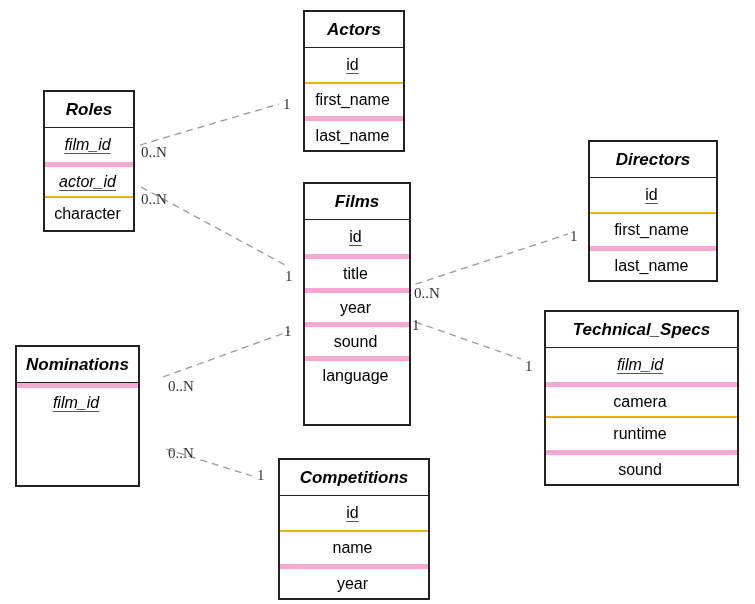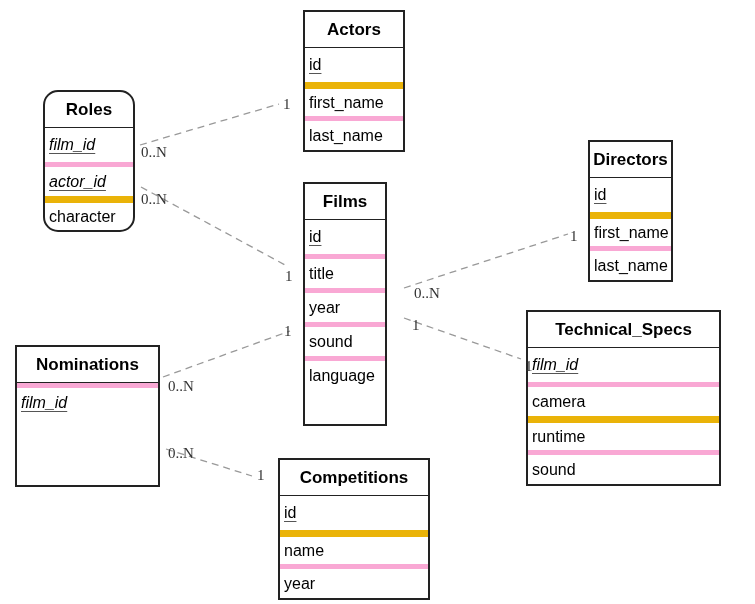--- a/index.html
+++ b/index.html
@@ -16,31 +16,32 @@
     background:#ffffff;
     border:2px solid #222222;
     box-sizing:border-box;
   }
   .entity-title{
     height:36px;
     display:flex;align-items:center;justify-content:center;
     font-weight:bold;font-size:17px;color:#000000;
     box-sizing:border-box;
     border-bottom:1px solid #222222;
+    font-style:italic;
   }
   .field-row{
     height:34px;
-    display:flex;align-items:center;justify-content:flex-start;
+    display:flex;align-items:center;justify-content:center;
     padding:0 7px 0 4px;
     font-size:16px;color:#000000;
     box-sizing:border-box;
     white-space:nowrap;overflow:hidden;
   }
   .field-row.sep{border-top:5px solid #f9a8d4;}
-  .field-row.sep-thick{border-top:7px solid #eab308;}
+  .field-row.sep-thick{border-top:2px solid #eab308;}
   .field-row.key-fk .field-text,
   .field-row.key-pkfk .field-text{font-style:italic;}
   .field-row.key-pk .field-text,
   .field-row.key-pkfk .field-text{
     text-decoration:underline;
     text-decoration-color:#555555;
     text-decoration-thickness:1px;
     text-underline-offset:3px;
   }
   .card-label{
@@ -68,81 +69,81 @@
       <div class="field-row key-pk">
         <span class="field-text">id</span>
       </div>
       <div class="field-row key-none sep-thick">
         <span class="field-text">first_name</span>
       </div>
       <div class="field-row key-none sep">
         <span class="field-text">last_name</span>
       </div>
     </div>
-    <div class="entity-table" style="left: 43px; top: 90px; width: 92px; height: 142px; border-radius: 15px;">
+    <div class="entity-table" style="left: 43px; top: 90px; width: 92px; height: 142px;">
       <div class="entity-title">Roles</div>
       <div class="field-row key-pkfk">
         <span class="field-text">film_id</span>
       </div>
       <div class="field-row key-pkfk sep">
         <span class="field-text">actor_id</span>
       </div>
       <div class="field-row key-none sep-thick">
         <span class="field-text">character</span>
       </div>
     </div>
-    <div class="entity-table" style="left: 303px; top: 182px; width: 84px; height: 244px;">
+    <div class="entity-table" style="left: 303px; top: 182px; width: 108px; height: 244px;">
       <div class="entity-title">Films</div>
       <div class="field-row key-pk">
         <span class="field-text">id</span>
       </div>
       <div class="field-row key-none sep">
         <span class="field-text">title</span>
       </div>
       <div class="field-row key-none sep">
         <span class="field-text">year</span>
       </div>
       <div class="field-row key-none sep">
         <span class="field-text">sound</span>
       </div>
       <div class="field-row key-none sep">
         <span class="field-text">language</span>
       </div>
     </div>
-    <div class="entity-table" style="left: 588px; top: 140px; width: 85px; height: 142px;">
+    <div class="entity-table" style="left: 588px; top: 140px; width: 130px; height: 142px;">
       <div class="entity-title">Directors</div>
       <div class="field-row key-pk">
         <span class="field-text">id</span>
       </div>
       <div class="field-row key-none sep-thick">
         <span class="field-text">first_name</span>
       </div>
       <div class="field-row key-none sep">
         <span class="field-text">last_name</span>
       </div>
     </div>
-    <div class="entity-table" style="left: 15px; top: 345px; width: 145px; height: 142px;">
+    <div class="entity-table" style="left: 15px; top: 345px; width: 125px; height: 142px;">
       <div class="entity-title">Nominations</div>
       <div class="field-row key-pkfk sep">
         <span class="field-text">film_id</span>
       </div>
     </div>
     <div class="entity-table" style="left: 278px; top: 458px; width: 152px; height: 142px;">
       <div class="entity-title">Competitions</div>
       <div class="field-row key-pk">
         <span class="field-text">id</span>
       </div>
       <div class="field-row key-none sep-thick">
         <span class="field-text">name</span>
       </div>
       <div class="field-row key-none sep">
         <span class="field-text">year</span>
       </div>
     </div>
-    <div class="entity-table" style="left: 526px; top: 310px; width: 195px; height: 176px;">
+    <div class="entity-table" style="left: 544px; top: 310px; width: 195px; height: 176px;">
       <div class="entity-title">Technical_Specs</div>
       <div class="field-row key-pkfk">
         <span class="field-text">film_id</span>
       </div>
       <div class="field-row key-none sep">
         <span class="field-text">camera</span>
       </div>
       <div class="field-row key-none sep-thick">
         <span class="field-text">runtime</span>
       </div>

